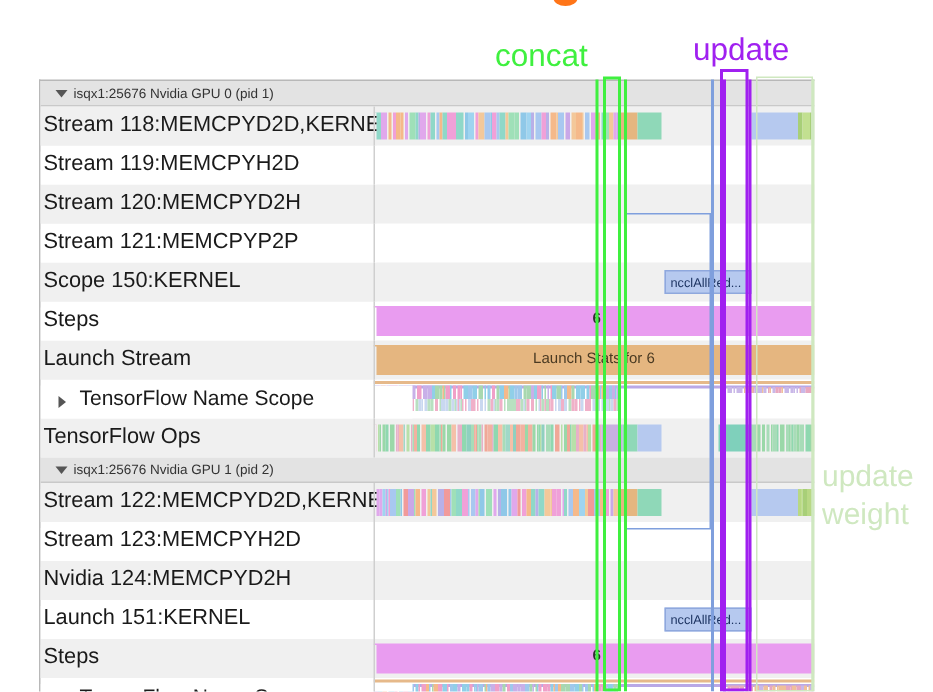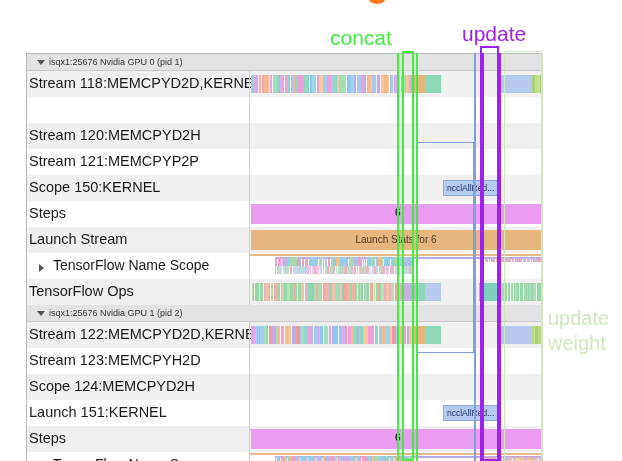--- a/index.html
+++ b/index.html
@@ -148,20 +148,21 @@
           <div class="blk" style="left: 176px; width: 16px; top: 4px; height: 18px; background: rgb(143, 216, 184);"></div>
           <div class="blk" style="left: 252px; width: 31px; top: 4px; height: 18px; background: rgb(182, 201, 239);"></div>
           <div class="blk" style="left: 283px; width: 3px; top: 4px; height: 18px; background: rgb(168, 207, 120);"></div>
           <div class="blk" style="left: 286px; width: 3px; top: 4px; height: 18px; background: rgb(194, 224, 144);"></div>
           <div class="blk" style="left: 289px; width: 2px; top: 4px; height: 18px; background: rgb(194, 224, 144);"></div>
           <div class="blk" style="left: 291px; width: 1px; top: 4px; height: 18px; background: rgb(168, 207, 120);"></div>
           <div class="blk" style="left: 293px; width: 1px; top: 4px; height: 18px; background: rgb(194, 224, 144);"></div>
         </div>
       </div>
       <div class="row">
+        <div class="rlabel">Stream 119:MEMCPYH2D</div>
         <div class="labelsep"></div>
         <div class="lane"></div>
       </div>
       <div class="row alt">
         <div class="rlabel">Stream 120:MEMCPYD2H</div>
         <div class="labelsep"></div>
         <div class="lane"></div>
       </div>
       <div class="row">
         <div class="rlabel">Stream 121:MEMCPYP2P</div>
@@ -555,21 +556,21 @@
           <div class="blk" style="left: 289px; width: 2px; top: 4px; height: 18px; background: rgb(184, 216, 132);"></div>
           <div class="blk" style="left: 291px; width: 3px; top: 4px; height: 18px; background: rgb(184, 216, 132);"></div>
         </div>
       </div>
       <div class="row">
         <div class="rlabel">Stream 123:MEMCPYH2D</div>
         <div class="labelsep"></div>
         <div class="lane"></div>
       </div>
       <div class="row alt">
-        <div class="rlabel">Scope 124:MEMCPYD2H</div>
+        <div class="rlabel">Nvidia 124:MEMCPYD2H</div>
         <div class="labelsep"></div>
         <div class="lane"></div>
       </div>
       <div class="row">
         <div class="rlabel">Launch 151:KERNEL</div>
         <div class="labelsep"></div>
         <div class="lane">
           <div class="nccl-blk" style="left: 194px; width: 58px; top: 5px;">ncclAllRed...</div>
         </div>
       </div>

